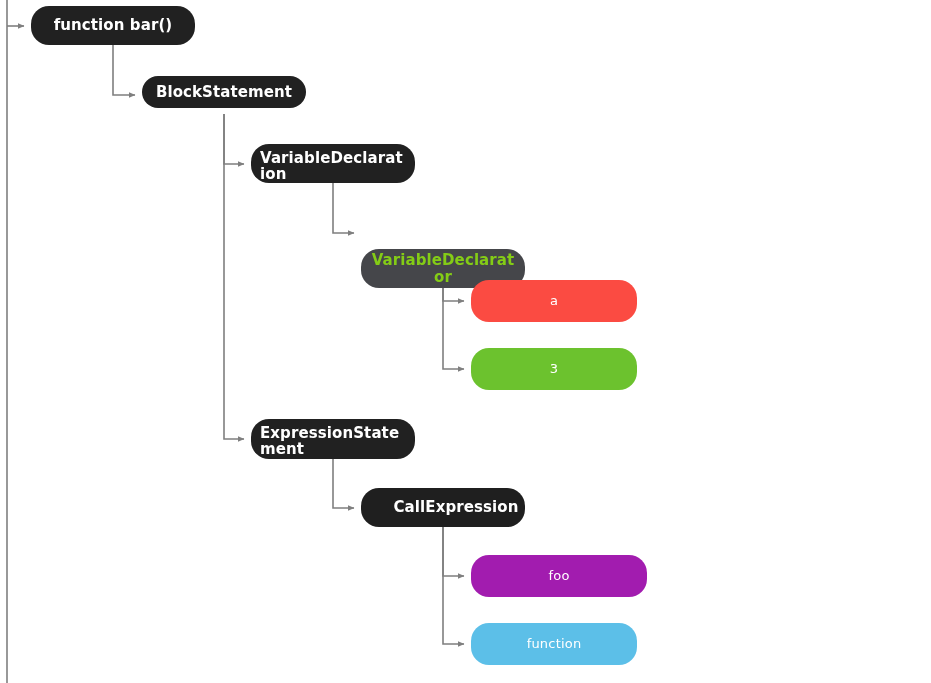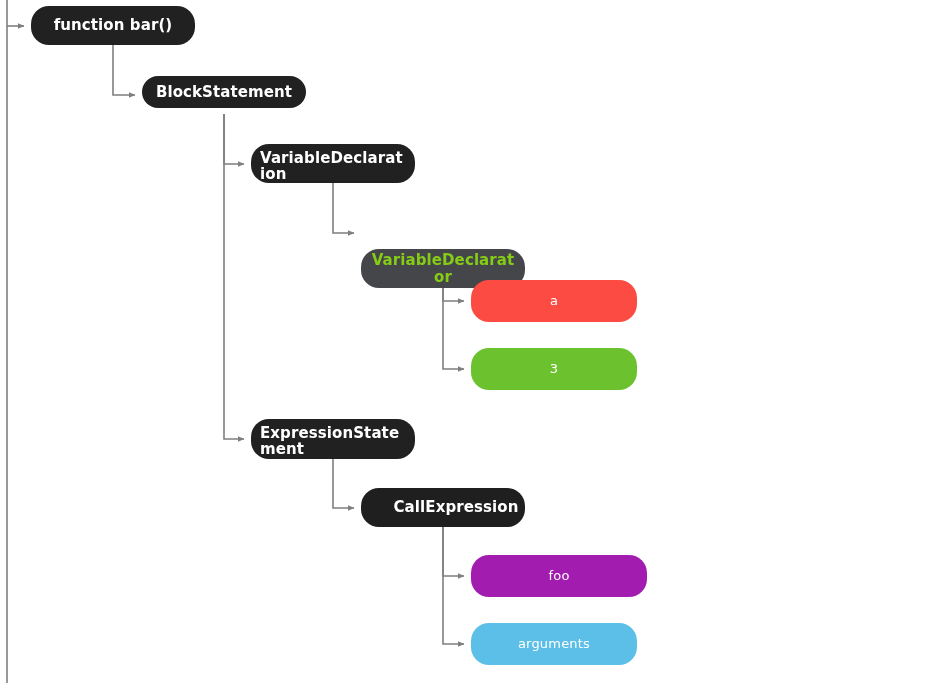--- a/index.html
+++ b/index.html
@@ -131,18 +131,18 @@
       <div class="node dark wrap" style="left: 251px; top: 419px; width: 164px; height: 40px; background: rgb(33, 33, 33); color: rgb(255, 255, 255);">
         <span class="node-label">ExpressionStatement</span>
       </div>
       <div class="node dark" style="left: 361px; top: 488px; width: 164px; height: 39px; background: rgb(31, 31, 31); color: rgb(255, 255, 255); padding-left: 32px;">
         <span class="node-label">CallExpression</span>
       </div>
       <div class="node leaf" style="left: 471px; top: 555px; width: 176px; height: 42px; background: #a21caf; color: rgb(255, 255, 255);">
         <span class="node-label">foo</span>
       </div>
       <div class="node leaf" style="left: 471px; top: 623px; width: 166px; height: 42px; background: rgb(92, 191, 232); color: rgb(255, 255, 255);">
-        <span class="node-label">arguments</span>
+        <span class="node-label">function</span>
       </div>
     </div>
 
 
 </div>
 
 </body></html>

